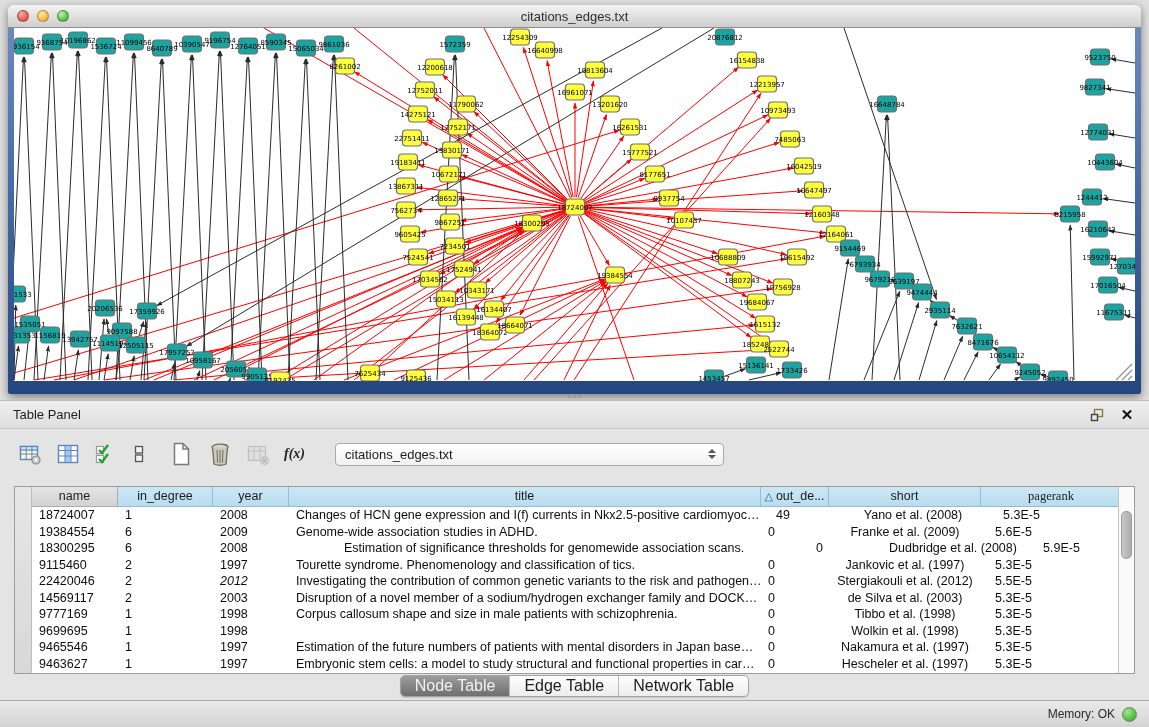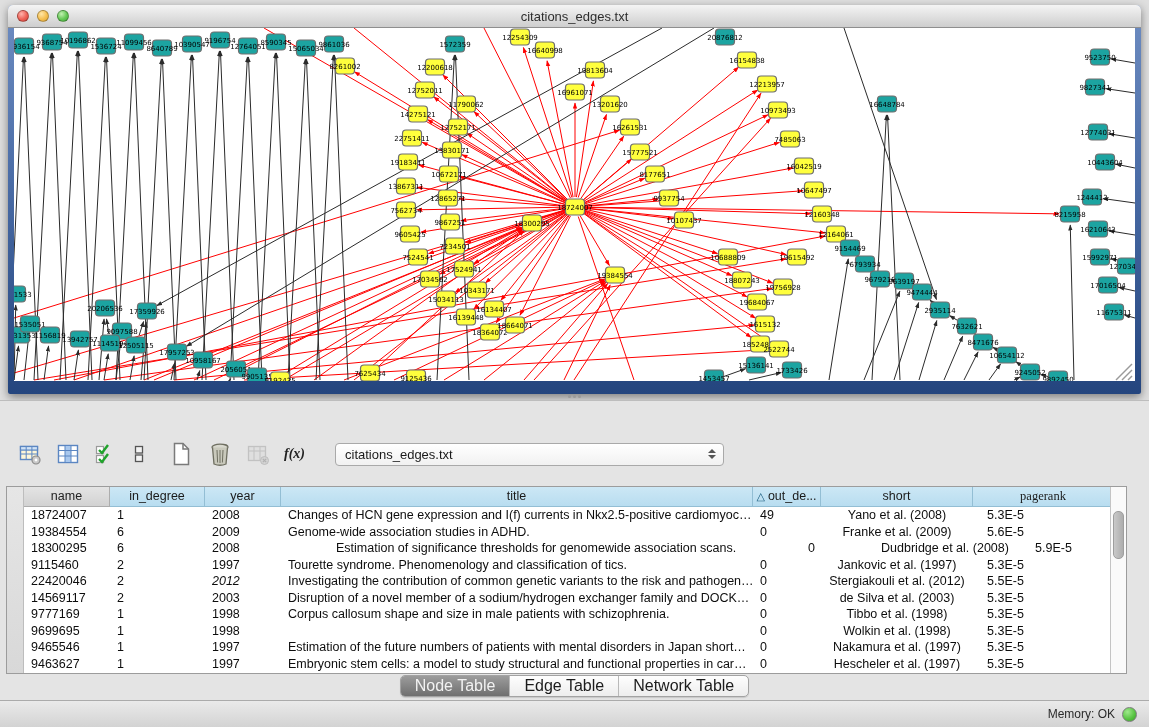--- a/index.html
+++ b/index.html
@@ -60,21 +60,21 @@
     display:flex;align-items:center;padding:0 6px 0 9px;
     font-size:13px;color:#1A1A1A;box-shadow:inset 0 1px 0 #fff;
   }
   .dd-value{flex:1;}
   .dd-arrows{display:flex;flex-direction:column;gap:2px;align-items:center;width:10px;}
   .dd-arrows i{display:block;width:0;height:0;border-left:4px solid transparent;border-right:4px solid transparent;}
   .dd-up{border-bottom:4px solid #555;}
   .dd-down{border-top:4px solid #555;}
   
   .table-wrap{
-    position:absolute;left:6px;top:85px;width:1121px;height:188px;
+    position:absolute;left:14px;top:85px;width:1121px;height:188px;
     border:1px solid #9C9C9C;background:#fff;box-sizing:border-box;
     display:flex;overflow:hidden;
   }
   .t-gutter{width:16px;background:linear-gradient(#E6E6E6,#D8D8D8);border-right:1px solid #BDBDBD;flex:none;}
   .t-main{flex:1;display:flex;flex-direction:column;overflow:hidden;}
   .t-head{display:flex;height:20px;flex:none;}
   .t-h{
     box-sizing:border-box;height:20px;line-height:19px;text-align:center;
     font-size:12.5px;color:#1A1A1A;
     background:linear-gradient(#CCE7F5,#B8DDF0);
@@ -533,20 +533,34 @@
   </div>
 </div>
 
 <div class="splitter-grip">
     <i></i>
     <i></i>
     <i></i>
   </div>
 
 <div class="table-panel">
+  <div class="tp-header">
+    <span>Table Panel</span>
+    <span class="tp-header-icons">
+      <button class="tp-icon-btn">
+        <svg width="15" height="14" viewBox="0 0 15 14">
+          <rect x="4.5" y="1.5" width="8" height="7" fill="none" stroke="#8A7B3E" stroke-width="1.4"></rect>
+          <rect x="1.5" y="6.5" width="6" height="6" fill="#E9E9E9" stroke="#444" stroke-width="1.4"></rect>
+        </svg>
+      </button>
+      <button class="tp-icon-btn">
+        <span class="close-x">✕</span>
+      </button>
+    </span>
+  </div>
 
   <div class="toolbar">
     <button class="tool-btn">
       <svg width="24" height="24" viewBox="0 0 24 24">
         <rect x="2.5" y="4.5" width="17" height="13" fill="#FDF6D8" stroke="#5B86C2" stroke-width="1.4"></rect>
         <rect x="2.5" y="4.5" width="17" height="3.6" fill="#CFE2F6" stroke="#5B86C2" stroke-width="1.2"></rect>
         <line x1="8.2" y1="5" x2="8.2" y2="17.5" stroke="#5B86C2"></line>
         <line x1="13.9" y1="5" x2="13.9" y2="17.5" stroke="#5B86C2"></line>
         <line x1="2.5" y1="12" x2="19.5" y2="12" stroke="#5B86C2"></line>
         <circle cx="18" cy="18" r="4" fill="#C9C9C9" stroke="#8A8A8A" stroke-width="1.2"></circle>
@@ -623,21 +637,21 @@
           <div class="t-h" style="width: 68px;"><span class="sort-tri">△</span>out_de...</div>
           <div class="t-h" style="width: 152px;">short</div>
           <div class="t-h" style="width: 141px; font-family: Liberation Serif, serif;">pagerank</div>
         </div>
       <div class="t-rows" id="t-rows">
           <div class="t-row">
             <div class="t-c" style="width: 86px;">18724007</div>
             <div class="t-c" style="width: 95px;">1</div>
             <div class="t-c" style="width: 76px;">2008</div>
             <div class="t-c" style="width: 472px;">Changes of HCN gene expression and I(f) currents in Nkx2.5-positive cardiomyoc…</div>
-            <div class="t-c" style="width: 68px;">49</div>
+            <div class="t-c" style="width: 68px; margin-left: 8px;">49</div>
             <div class="t-c center" style="width: 152px;">Yano et al. (2008)</div>
             <div class="t-c pad14" style="width: 141px;">5.3E-5</div>
           </div>
           <div class="t-row">
             <div class="t-c" style="width: 86px;">19384554</div>
             <div class="t-c" style="width: 95px;">6</div>
             <div class="t-c" style="width: 76px;">2009</div>
             <div class="t-c" style="width: 472px;">Genome-wide association studies in ADHD.</div>
             <div class="t-c" style="width: 68px;">0</div>
             <div class="t-c center" style="width: 152px;">Franke et al. (2009)</div>
@@ -694,21 +708,21 @@
             <div class="t-c" style="width: 76px;">1998</div>
             <div class="t-c" style="width: 472px; margin-top: 40px;">Structural magnetic resonance image averaging in schizophrenia.</div>
             <div class="t-c" style="width: 68px;">0</div>
             <div class="t-c center" style="width: 152px;">Wolkin et al. (1998)</div>
             <div class="t-c pad14" style="width: 141px;">5.3E-5</div>
           </div>
           <div class="t-row">
             <div class="t-c" style="width: 86px;">9465546</div>
             <div class="t-c" style="width: 95px;">1</div>
             <div class="t-c" style="width: 76px;">1997</div>
-            <div class="t-c" style="width: 472px;">Estimation of the future numbers of patients with mental disorders in Japan short…</div>
+            <div class="t-c" style="width: 472px;">Estimation of the future numbers of patients with mental disorders in Japan base…</div>
             <div class="t-c" style="width: 68px;">0</div>
             <div class="t-c center" style="width: 152px;">Nakamura et al. (1997)</div>
             <div class="t-c pad14" style="width: 141px;">5.3E-5</div>
           </div>
           <div class="t-row">
             <div class="t-c" style="width: 86px;">9463627</div>
             <div class="t-c" style="width: 95px;">1</div>
             <div class="t-c" style="width: 76px;">1997</div>
             <div class="t-c" style="width: 472px;">Embryonic stem cells: a model to study structural and functional properties in car…</div>
             <div class="t-c" style="width: 68px;">0</div>

